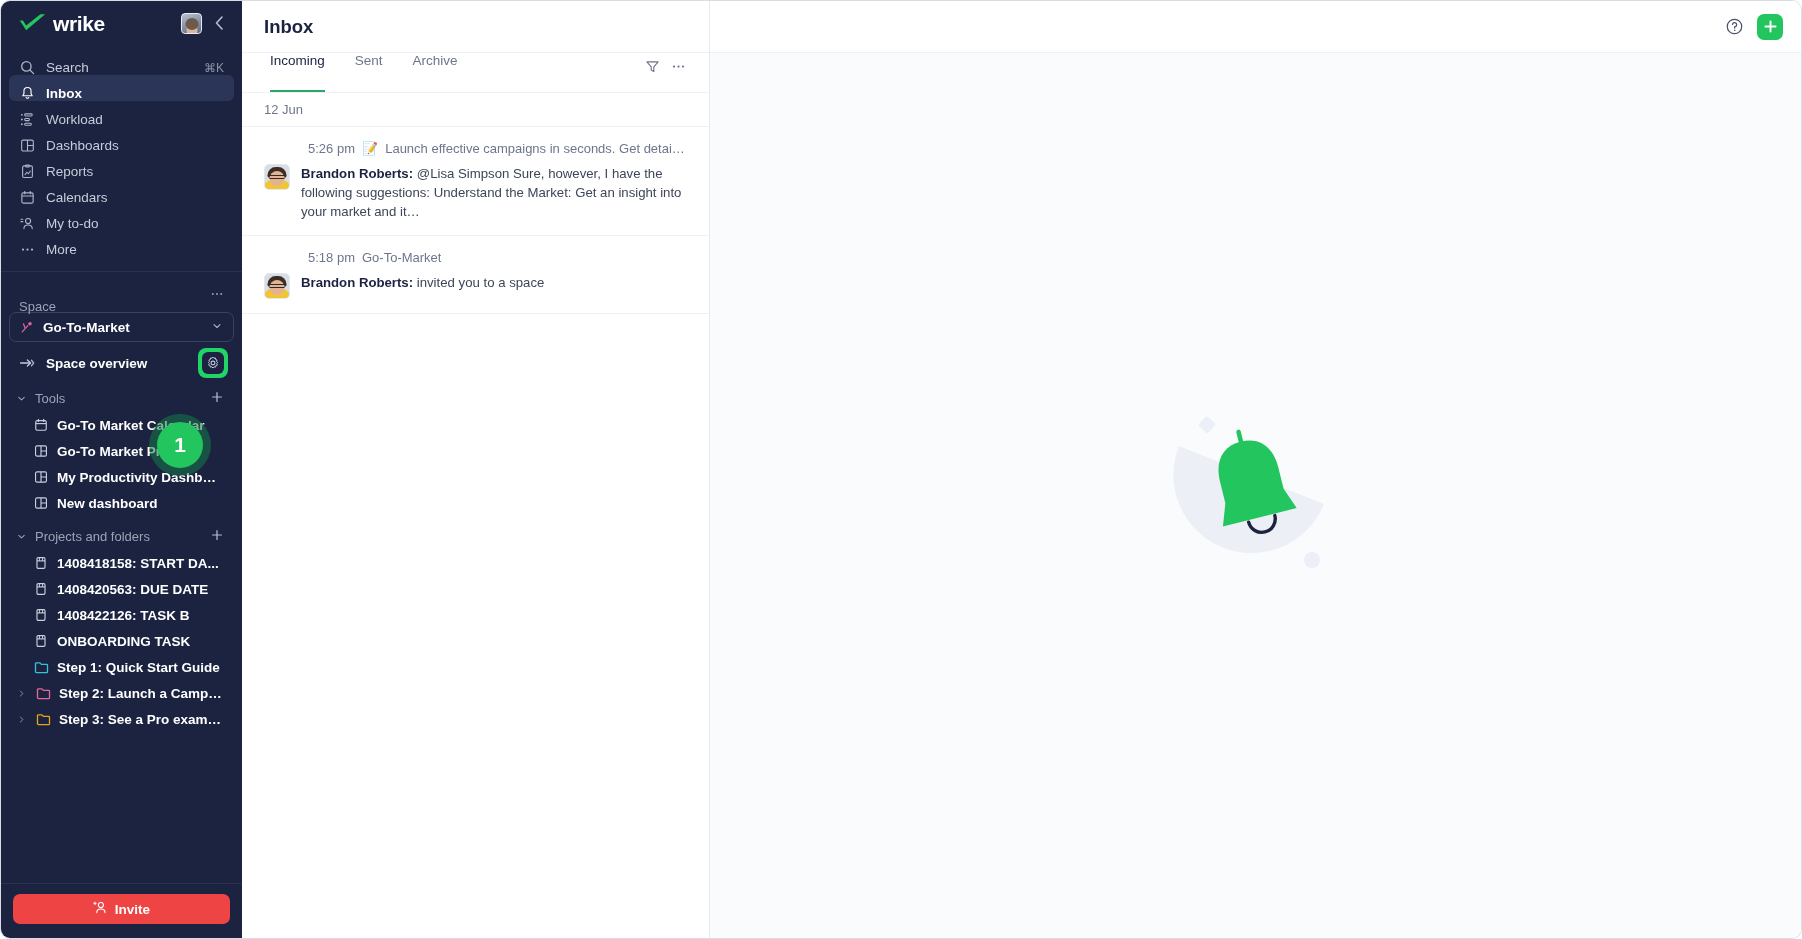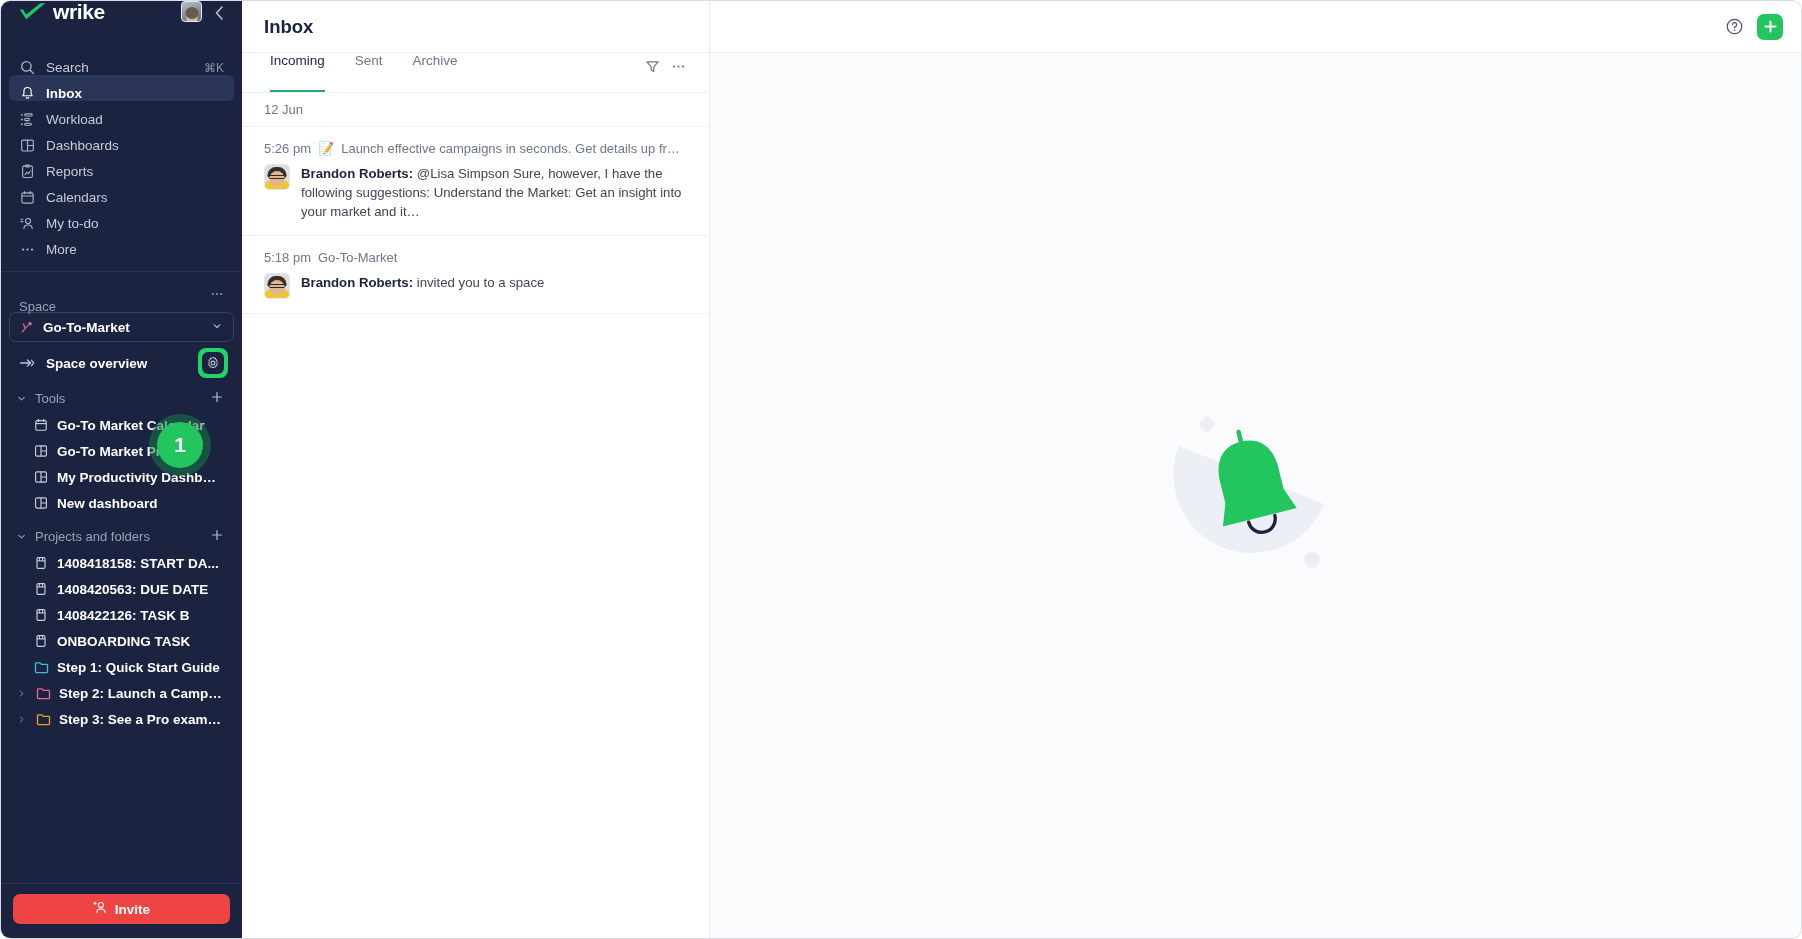--- a/index.html
+++ b/index.html
@@ -25,21 +25,21 @@
     min-width: 241px;
     background: #1b2340;
     display: flex;
     flex-direction: column;
     position: relative;
     color: #c9cfdd;
   }
   .sb-top {
     height: 44px;
     display: flex;
-    align-items: flex-start;
+    align-items: center;
     padding: 0 14px 0 18px;
     gap: 8px;
   }
   .logo-wrap { display: flex; align-items: center; gap: 7px; flex: 1; }
   .logo-check { width: 27px; height: 20px; flex: none; }
   .logo-text {
     color: #ffffff;
     font-size: 21px;
     font-weight: 700;
     letter-spacing: -0.4px;
@@ -291,21 +291,21 @@
     border-bottom: 1px solid #eef0f4;
     cursor:pointer;
   }
   .msg-head {
     display:flex; align-items:center; gap:7px;
     font-size: 13px; color:#6d768c;
     margin-bottom: 8px;
     white-space: nowrap;
     overflow: hidden;
   }
-  .msg-time { flex:none; }
+  .msg-time { flex:none;margin-left:44px; }
   .msg-emoji { flex:none; font-size:13px; }
   .msg-subject { overflow:hidden; text-overflow:ellipsis; white-space:nowrap; }
   .msg-body { display:flex; gap: 11px; align-items:flex-start; }
   .msg-avatar {
     width: 26px; height: 26px; flex:none;
     border-radius: 5px;
     background: #d9dee6;
     position: relative;
     overflow: hidden;
     border: 1px solid #e4e8ee;

